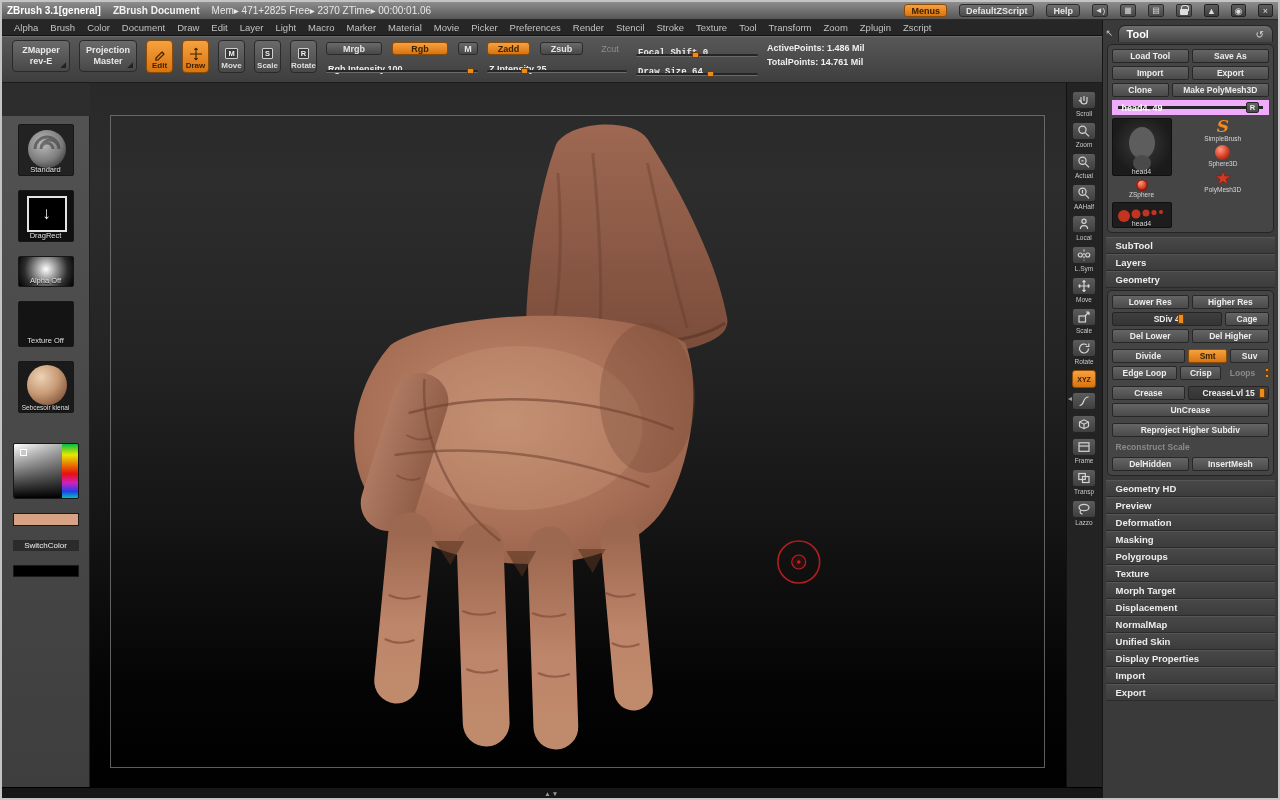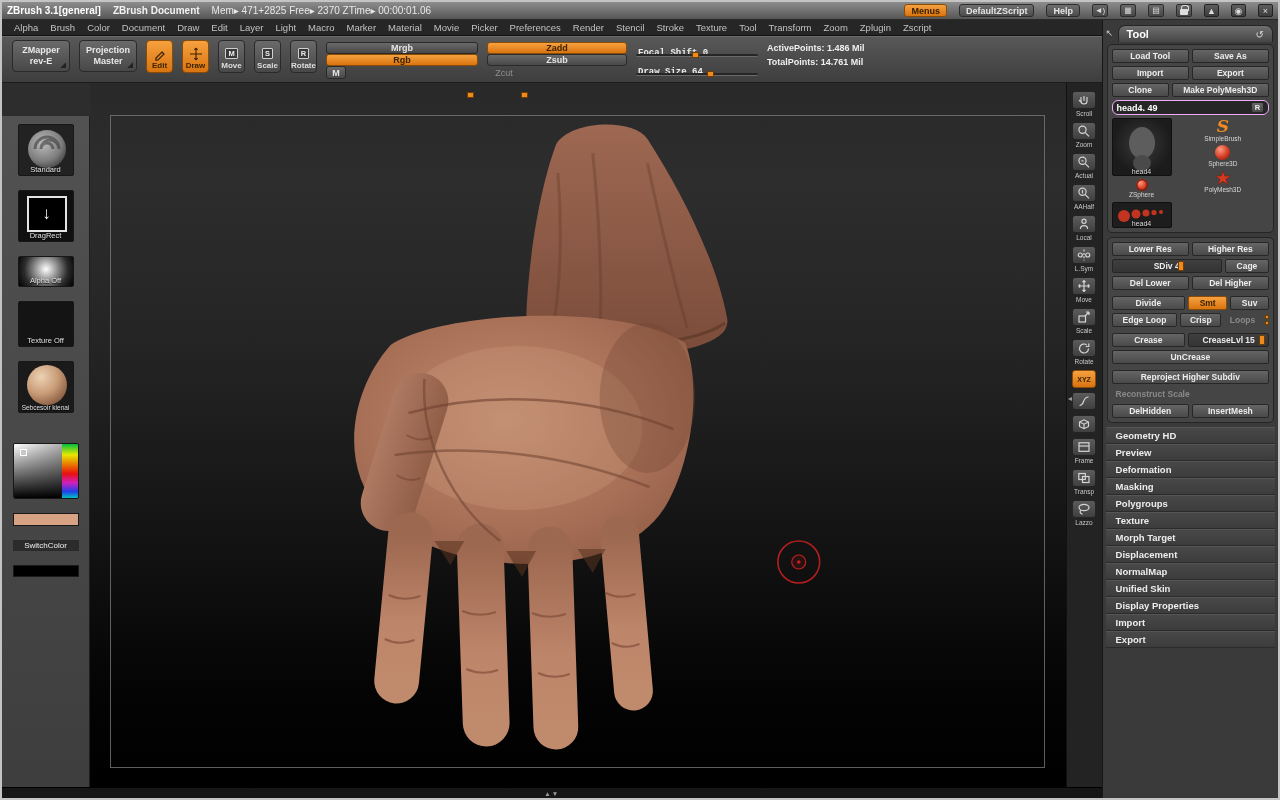--- a/index.html
+++ b/index.html
@@ -41,21 +41,21 @@
            border-radius:4px;color:#e8e8e8;font-size:9px;font-weight:bold;padding:2px 4px;position:relative;line-height:11px;}
   .big-btn .corner{position:absolute;right:3px;bottom:1px;font-size:7px;color:#222;}
   .mode-btn{width:27px;height:33px;border-radius:4px;border:1px solid #2a2a2a;display:flex;flex-direction:column;
             align-items:center;justify-content:flex-end;padding:2px;font-size:8px;font-weight:bold;
             background:linear-gradient(#6a6a6a,#484848);color:#ddd;}
   .mode-btn.orange{background:linear-gradient(#f6a13f,#d97410);color:#3b2302;border-color:#8a4c07;}
   .mode-btn svg{width:14px;height:14px;}
   .badge{border:1px solid #cfcfcf;background:#3a3a3a;color:#eee;font-size:7.5px;font-weight:bold;
          padding:0 2px;line-height:9px;border-radius:1px;margin-bottom:2px;}
   .tb-stack{display:flex;flex-direction:column;gap:3px;padding-top:2px;}
-  .btn-row{display:flex;gap:0;flex-direction:column;}
+  .btn-row{display:flex;gap:10px;}
   .sm-btn{height:13px;padding:0 7px;border-radius:3px;font-size:9px;font-weight:bold;display:flex;
           align-items:center;justify-content:center;background:linear-gradient(#6a6a6a,#484848);
           border:1px solid #2a2a2a;color:#e5e5e5;}
   .sm-btn.orange{background:linear-gradient(#f6a13f,#d97410);color:#3b2302;border-color:#8a4c07;}
   .sm-btn.dim{background:none;border-color:transparent;color:#8f8f8f;font-weight:normal;}
   .slider{position:relative;height:16px;}
   .slider .slab{font-size:9px;font-weight:bold;color:#ededed;padding-left:2px;white-space:nowrap;}
   .slider .track{position:absolute;left:0;right:0;bottom:1px;height:3px;background:#262626;
                  border-bottom:1px solid #6a6a6a;border-radius:2px;}
   .slider .knob{position:absolute;bottom:0;width:7px;height:6px;background:#ef8a1c;border:1px solid #6f3c04;z-index:1;}
@@ -108,21 +108,21 @@
          border-radius:2px;color:#ececec;font-size:8.5px;font-weight:bold;display:flex;align-items:center;
          justify-content:center;white-space:nowrap;padding:0 3px;}
   .g-btn.orange{background:linear-gradient(#f6a13f,#d97410);color:#3b2302;border-color:#8a4c07;}
   .g-btn.dim{background:none;border-color:transparent;color:#8a8a8a;}
   .g-slider{flex:1.4;position:relative;height:14px;background:linear-gradient(#3f3f3f,#343434);
             border:1px solid #252525;border-radius:2px;display:flex;align-items:center;justify-content:center;}
   .g-slider .slab{font-size:8.5px;font-weight:bold;color:#ececec;white-space:nowrap;}
   .g-slider .knob{position:absolute;top:1px;bottom:1px;width:6px;background:#ef8a1c;border:1px solid #6f3c04;border-radius:1px;}
   .dots{display:flex;flex-direction:column;gap:2px;margin-left:1px;}
   .dots i{width:4px;height:4px;background:#ef8a1c;border:1px solid #6f3c04;}
-  .namebar{height:15px;background:#262626;border:1px solid #f0abfc;border-radius:6px;display:flex;
+  .namebar{height:15px;background:#262626;border:6px solid #f0abfc;border-radius:0;display:flex;
            align-items:center;padding:0 4px;gap:3px;}
   .namebar .nm{flex:1;font-size:9px;font-weight:bold;color:#fff;}
   .namebar .rbtn{width:13px;height:11px;background:linear-gradient(#656565,#4a4a4a);border:1px solid #272727;
                  border-radius:2px;color:#eee;font-size:7.5px;font-weight:bold;display:flex;align-items:center;justify-content:center;}
   .thumbs{display:flex;gap:5px;}
   .thumb-col{display:flex;flex-direction:column;gap:3px;}
   .bigthumb{width:60px;height:58px;background:radial-gradient(circle at 50% 45%,#3a3a3a,#1b1b1b 70%);
             border:1px solid #101010;border-radius:2px;position:relative;}
   .widethumb{width:60px;height:26px;background:#1d1d1d;border:1px solid #101010;border-radius:2px;
              position:relative;display:flex;align-items:center;justify-content:center;}
@@ -583,20 +583,25 @@
             <circle cx="10" cy="12" r="6" fill="#c23420"></circle>
             <circle cx="22" cy="10" r="4.5" fill="#c23420"></circle>
             <circle cx="32" cy="9" r="3.5" fill="#c23420"></circle>
             <circle cx="40" cy="8.5" r="2.6" fill="#c23420"></circle>
             <circle cx="47" cy="8" r="2" fill="#c23420"></circle>
           </svg>
           <span class="thumb-label">head4</span>
         </div>
       </div>
 
+      <div class="sec-list">
+        <div class="sec">SubTool</div>
+        <div class="sec">Layers</div>
+        <div class="sec">Geometry</div>
+      </div>
 
       <div class="group" style="margin-top:2px;">
         <div class="g-row">
           <span class="g-btn">Lower Res</span>
           <span class="g-btn">Higher Res</span>
         </div>
         <div class="g-row">
           <div class="g-slider" style="flex:2.1">
             <span class="slab">SDiv 4</span>
             <span class="knob" style="left:60%"></span>

